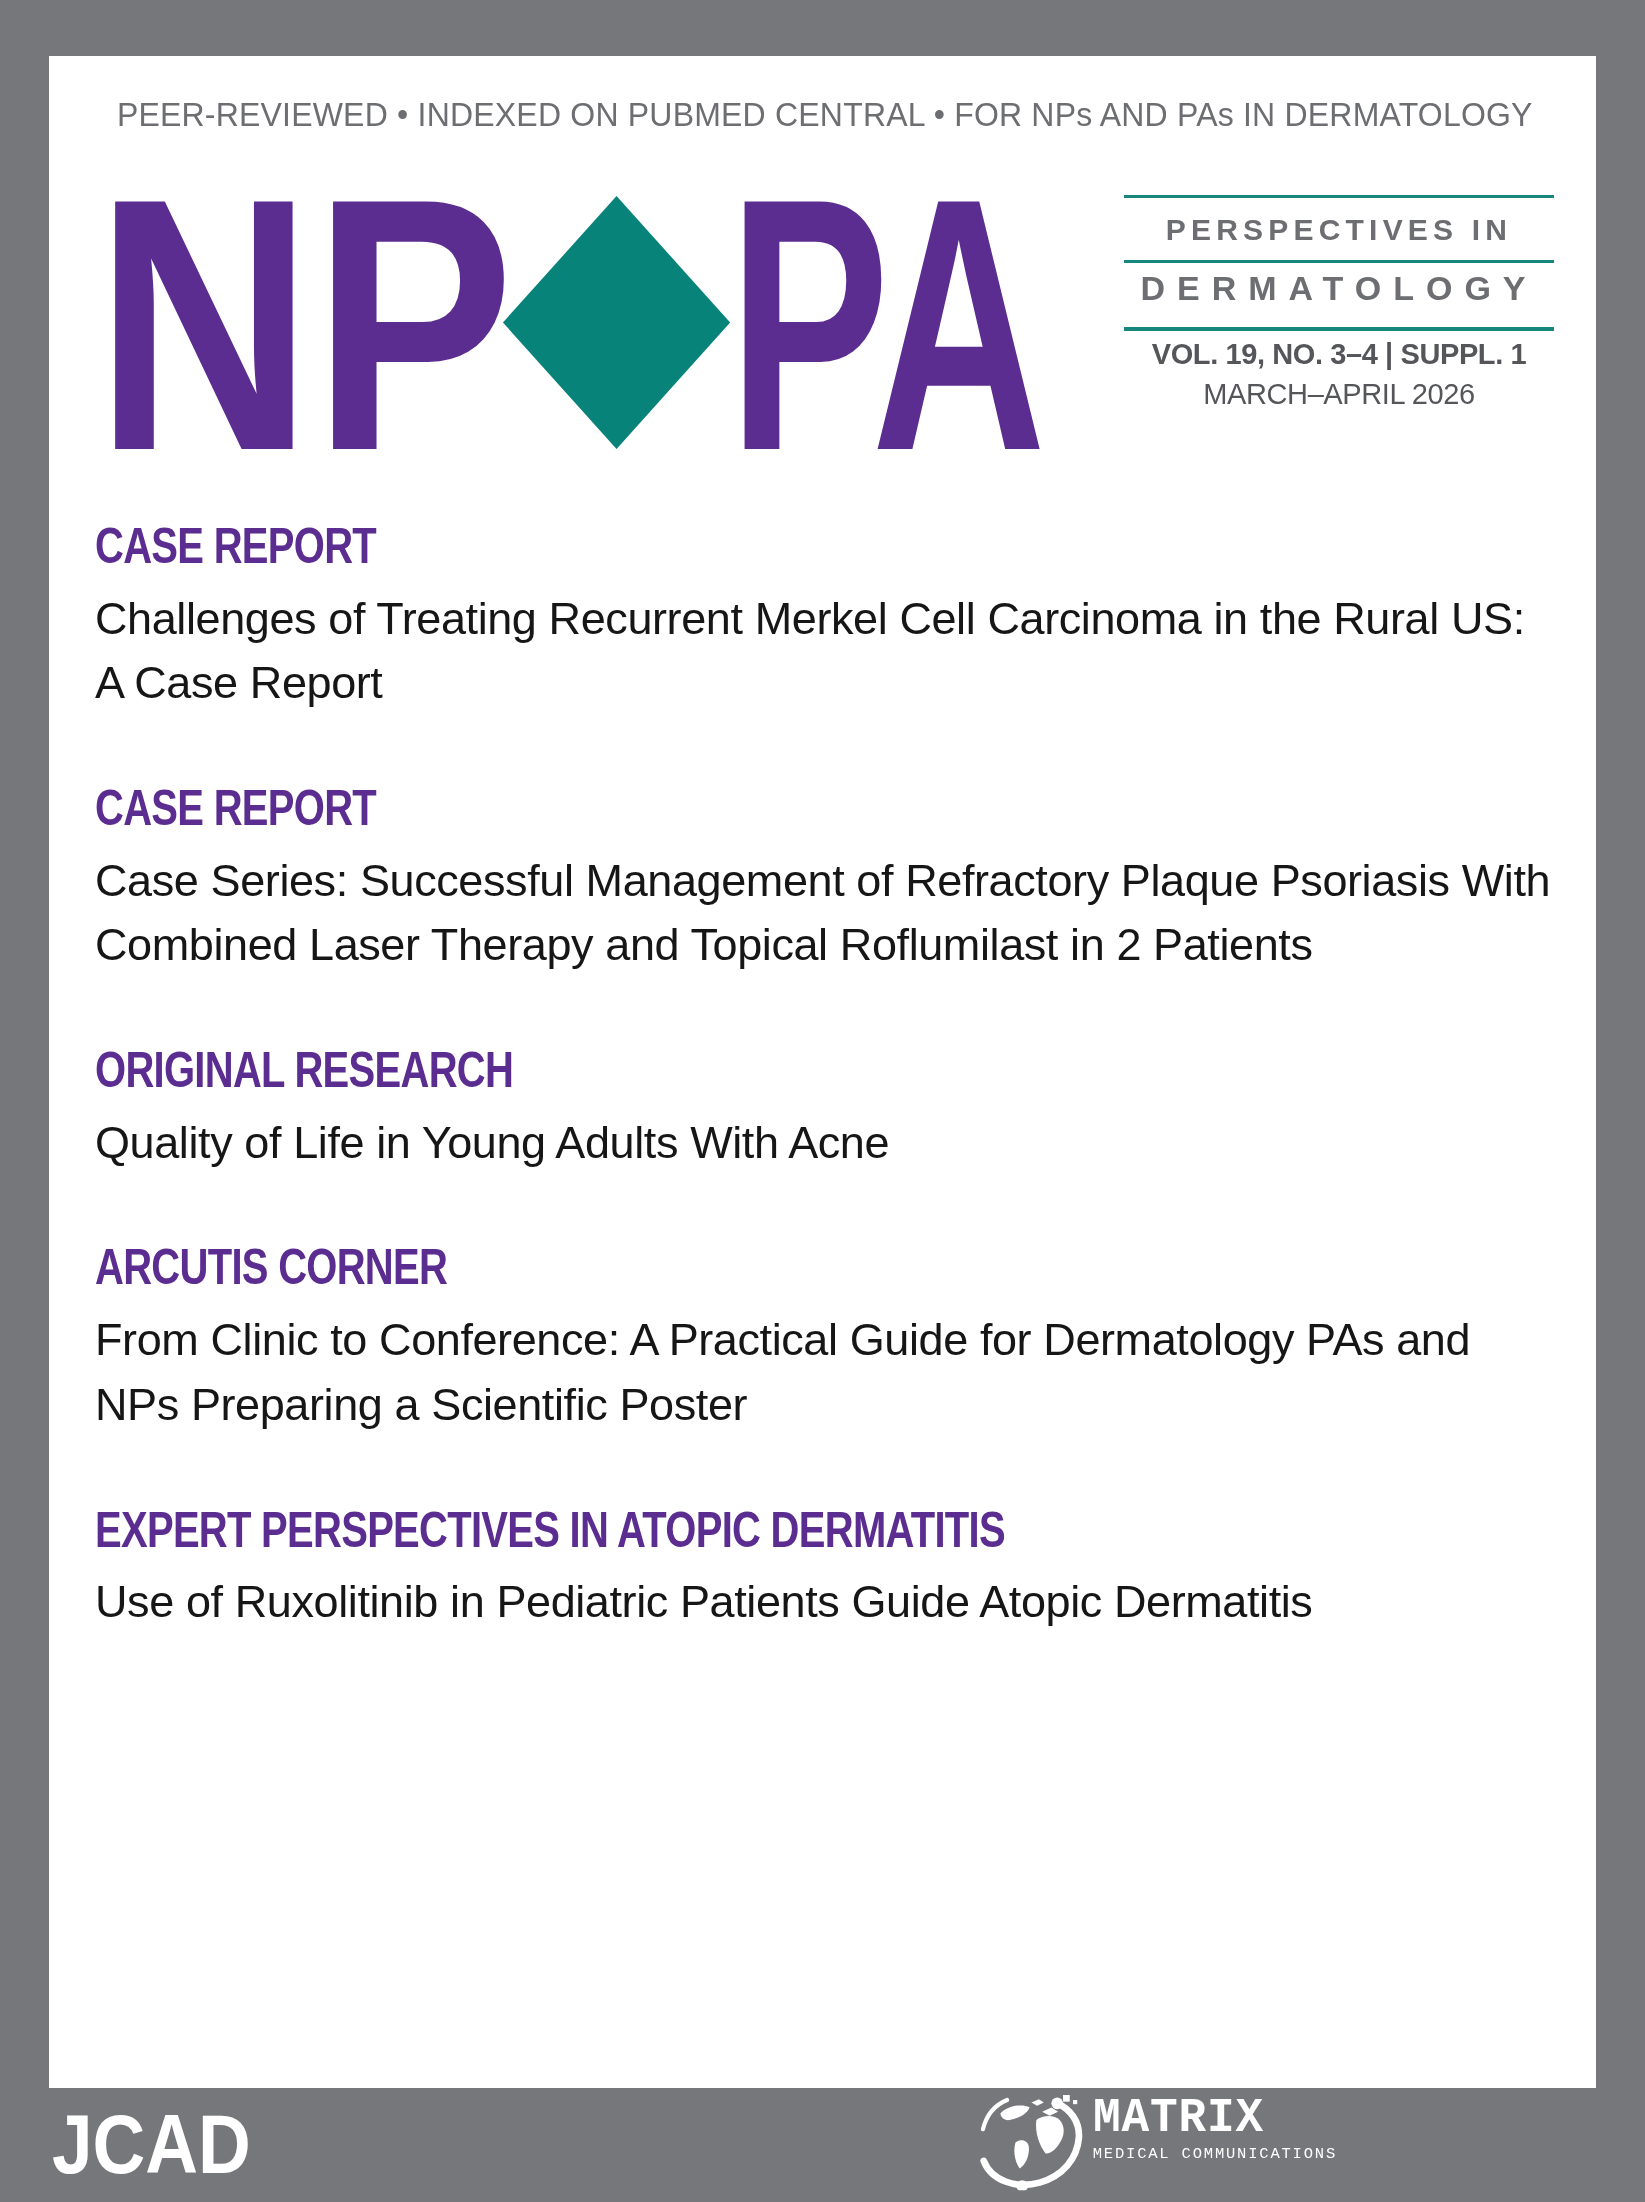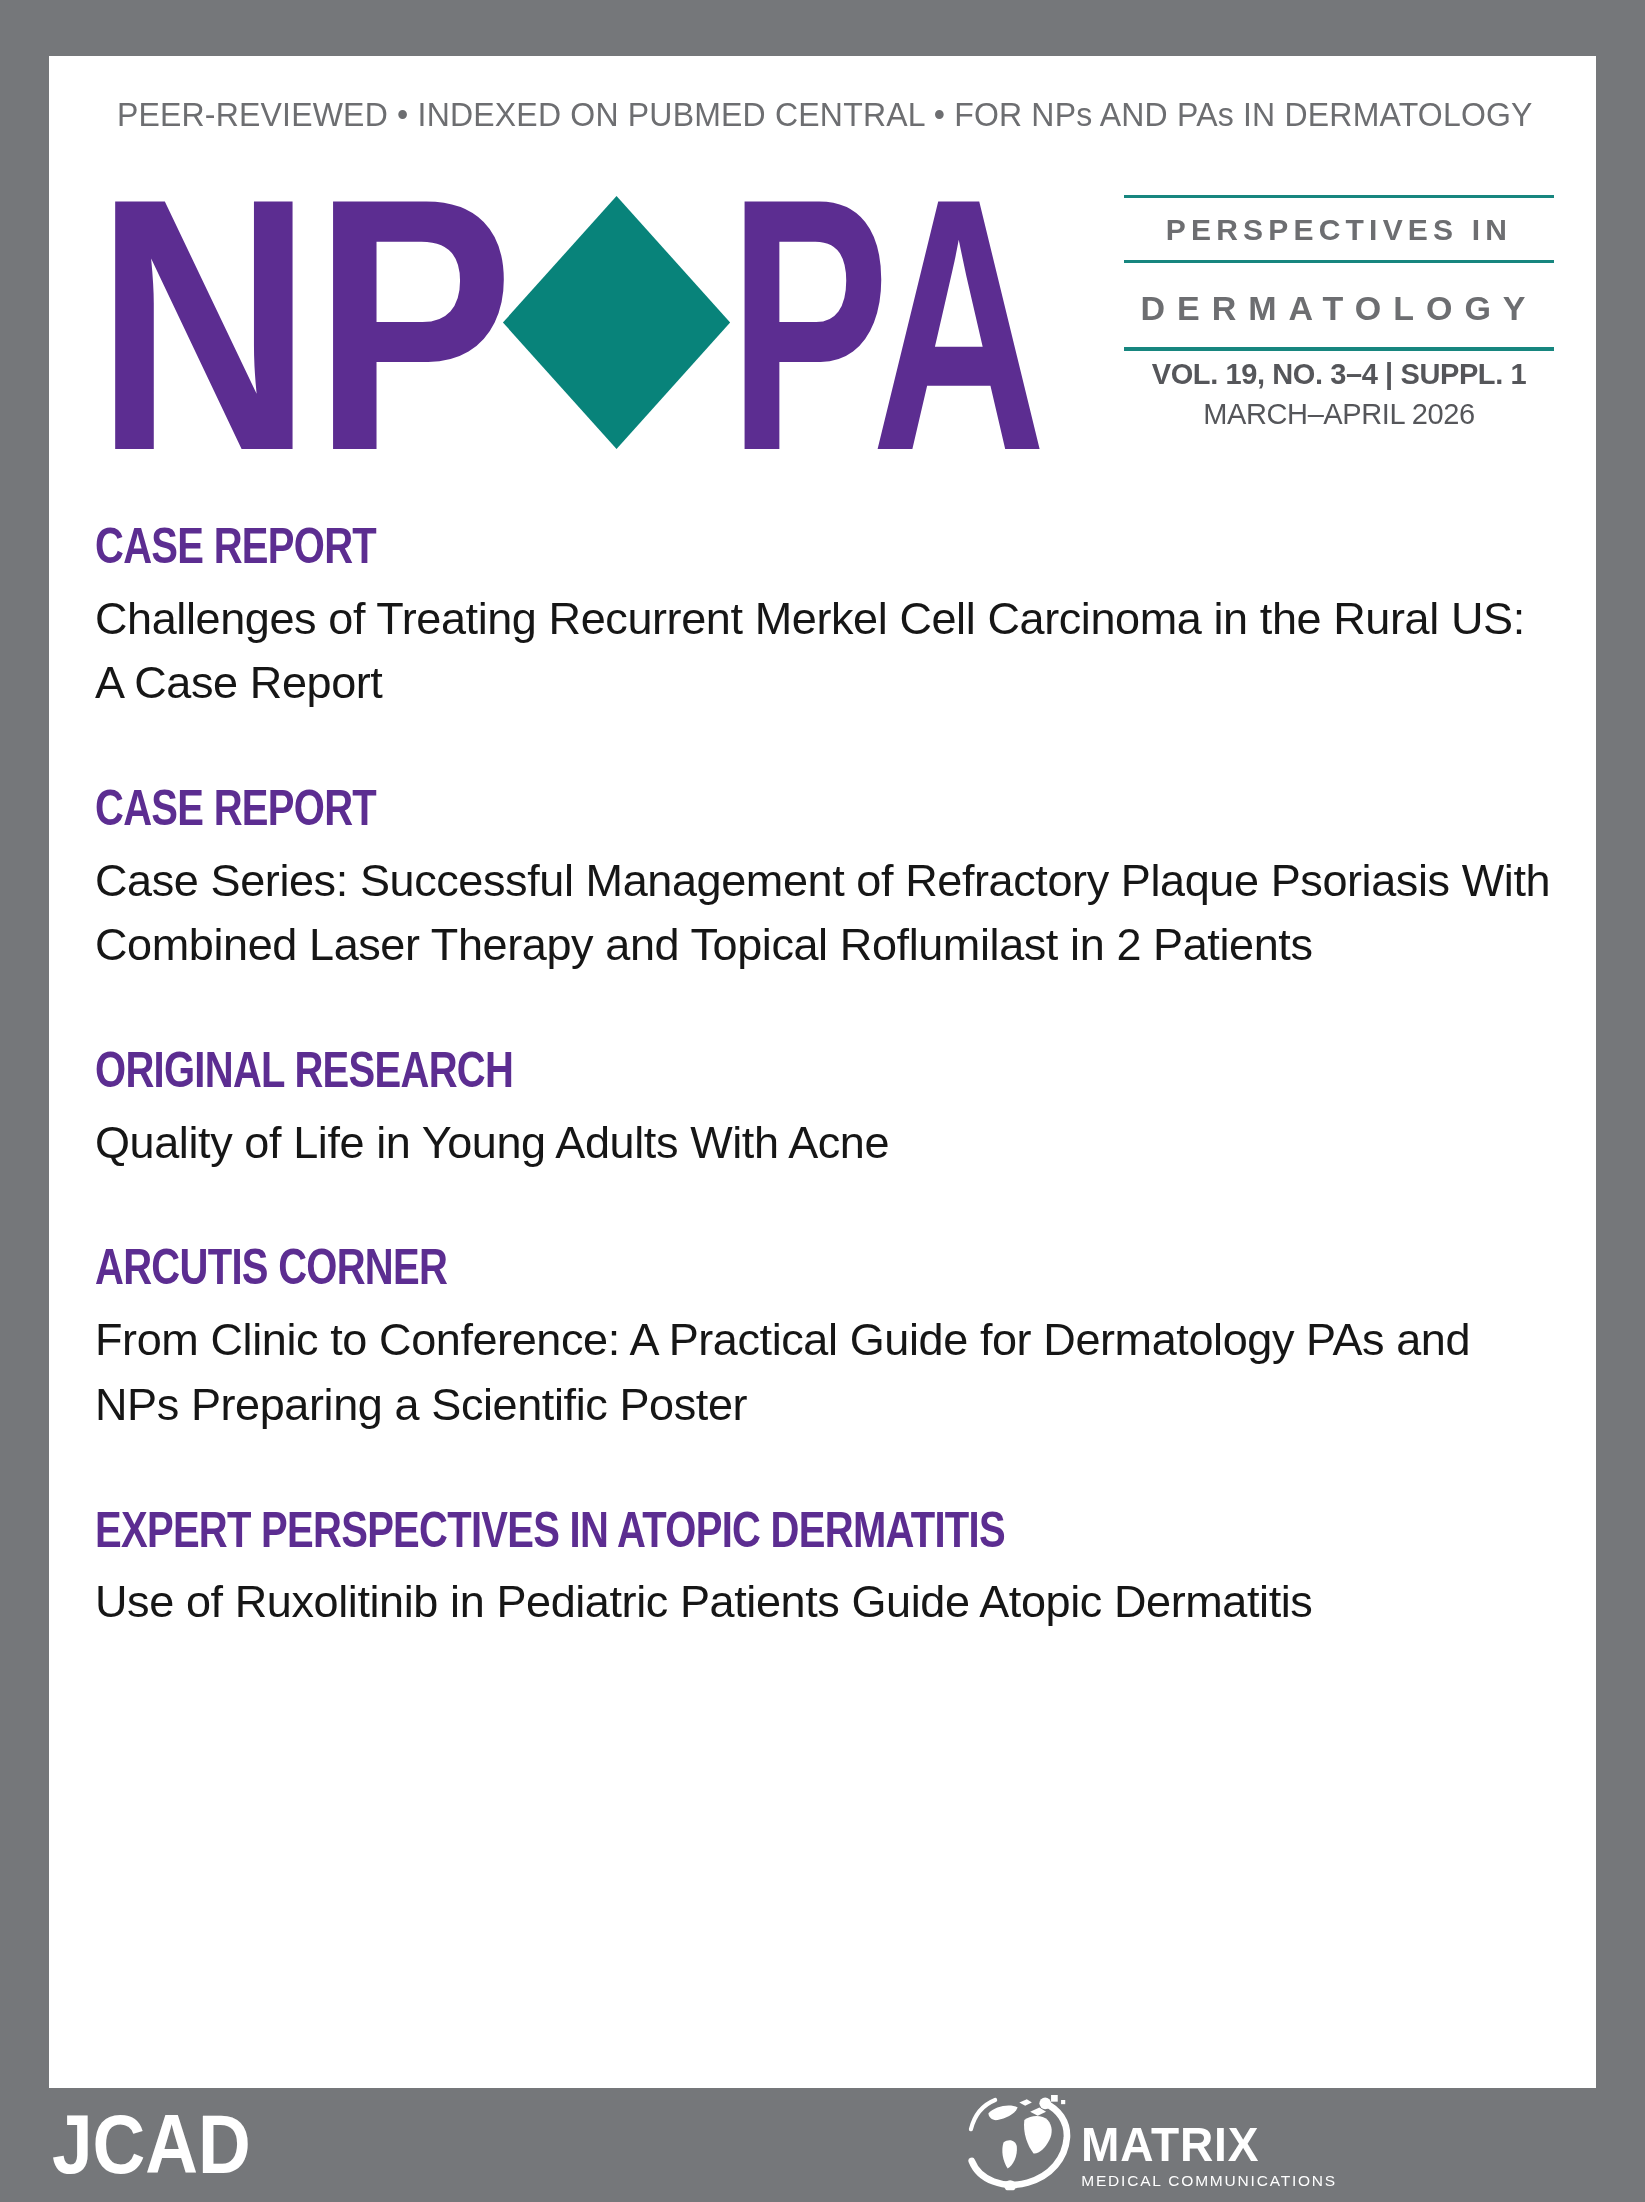--- a/index.html
+++ b/index.html
@@ -51,21 +51,21 @@
     margin-top:6px;
     text-align:center;
   }
   .rule{height:3.4px;background:var(--teal-rule);}
   .journal-line1{
     font-size:30px;font-weight:bold;color:var(--muted-gray);
     letter-spacing:5.2px;margin:14.6px 0 13px;white-space:nowrap;
   }
   .journal-line2{
     font-size:34px;font-weight:bold;color:var(--muted-gray);
-    letter-spacing:12px;margin:26px 0 19px;white-space:nowrap;
+    letter-spacing:12px;margin:6px 0 19px;white-space:nowrap;
   }
   .issue-info{
     margin-top:7px;
     font-size:29px;font-weight:bold;color:var(--dark-gray);
     letter-spacing:-0.4px;white-space:nowrap;
   }
   .issue-dates{
     margin-top:7.7px;
     font-size:29px;font-weight:normal;color:var(--dark-gray);
     letter-spacing:-0.4px;white-space:nowrap;
@@ -101,21 +101,21 @@
     left:52px;top:50%;
     transform:translateY(-52%) scaleX(0.88);
     transform-origin:left center;
     font-size:83px;font-weight:bold;color:var(--white);
     letter-spacing:0px;line-height:1;
   }
   .matrix-logo{
     position:absolute;
     right:45px;top:50%;
     transform:translateY(-54%);
-    display:flex;align-items:flex-end;
+    display:flex;align-items:flex-start;font-family:Liberation Mono, monospace;
   }
   .globe-svg{display:block;margin-right:5.2px;}
   .matrix-text{display:flex;flex-direction:column;align-items:flex-start;}
   .matrix-name{
     font-size:48px;font-weight:bold;color:var(--white);
     letter-spacing:0.9px;line-height:1;
     transform:scaleX(0.96);transform-origin:left center;
   }
   .matrix-subtitle{
     margin-top:3.4px;

